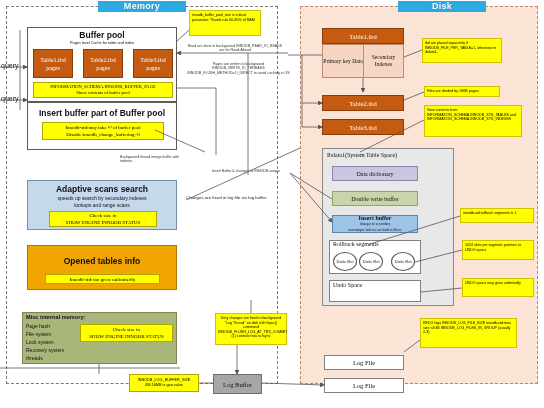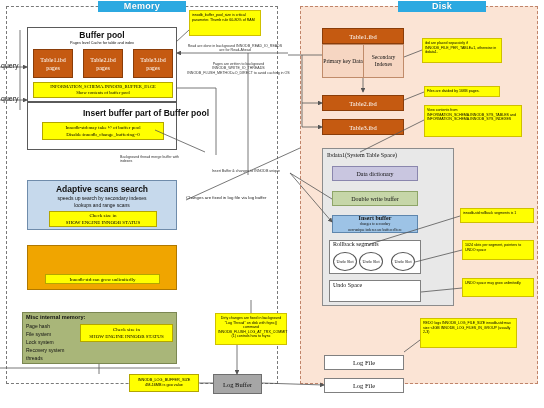--- a/index.html
+++ b/index.html
@@ -82,36 +82,37 @@
     <span>Table3.ibd</span>
     <span>pages</span>
   </div>
 
   <div class="abs yellow cc serif" style="left:33px;top:82px;width:140px;height:16px;font-size:4.6px;line-height:6.5px;">
     <span>INFORMATION_SCHEMA.INNODB_BUFFER_PAGE</span>
     <span>Show contents of buffer pool</span>
   </div>
 
   <div class="abs box" style="left:27px;top:102px;width:150px;height:48px;"></div>
-  <div class="abs box-title" style="left:27px;top:108px;width:150px;font-size:8.5px;margin-left:44px;">Insert buffer part of Buffer pool</div>
+  <div class="abs box-title" style="left:27px;top:108px;width:150px;font-size:8.5px;">Insert buffer part of Buffer pool</div>
   <div class="abs yellow cc serif" style="left:42px;top:122px;width:122px;height:18px;font-size:5px;line-height:7.5px;">
     <span>Innodb-std:may take ½ of buffer pool</span>
     <span>Disable:innodb_change_buffering=0</span>
   </div>
 
   <div class="abs bluebox" style="left:27px;top:180px;width:150px;height:50px;"></div>
   <div class="abs box-title" style="left:27px;top:184px;width:150px;font-size:8.5px;">Adaptive scans search</div>
   <div class="abs sub" style="left:27px;top:195px;width:150px;font-size:5px;">speeds up search by secondary indexes</div>
   <div class="abs sub" style="left:27px;top:202px;width:150px;font-size:5px;">lookups and range scans</div>
   <div class="abs yellow cc serif" style="left:49px;top:211px;width:108px;height:16px;font-size:5px;line-height:7px;">
     <span>Check size in</span>
     <span>SHOW ENGINE INNODB STATUS</span>
   </div>
 
   <div class="abs goldbox" style="left:27px;top:245px;width:150px;height:45px;"></div>
+  <div class="abs box-title" style="left:27px;top:256px;width:150px;font-size:8.5px;">Opened tables info</div>
   <div class="abs yellow c serif" style="left:45px;top:274px;width:115px;height:10px;font-size:5px;">Innodb-std:can grow unlimitedly</div>
 
   <div class="abs olivebox" style="left:22px;top:312px;width:155px;height:52px;"></div>
   <div class="abs" style="left:26px;top:314px;font-size:5.6px;font-weight:bold;">Misc internal memory:</div>
   <div class="abs" style="left:26px;top:322px;font-size:5px;line-height:8px;">
     <div>Page hash</div>
     <div>File system</div>
     <div>Lock system</div>
     <div>Recovery system</div>
     <div>threads</div>

